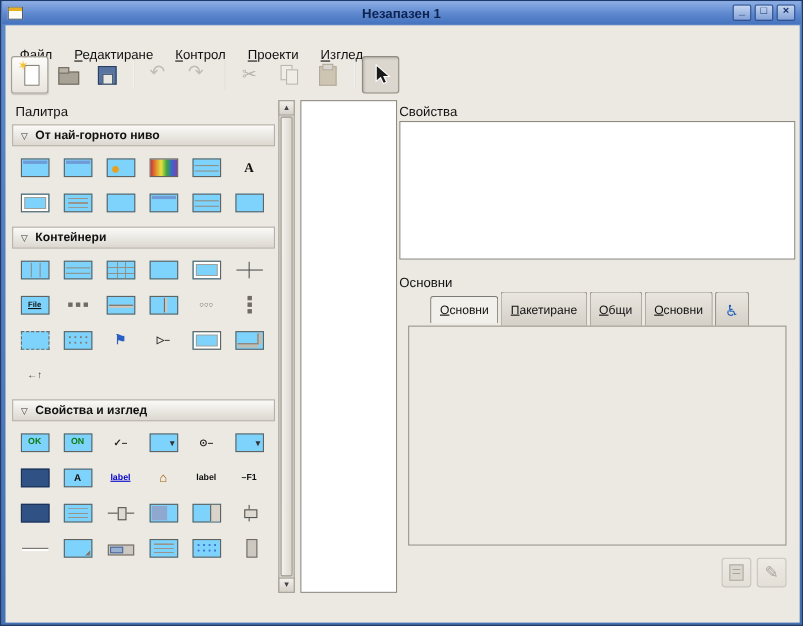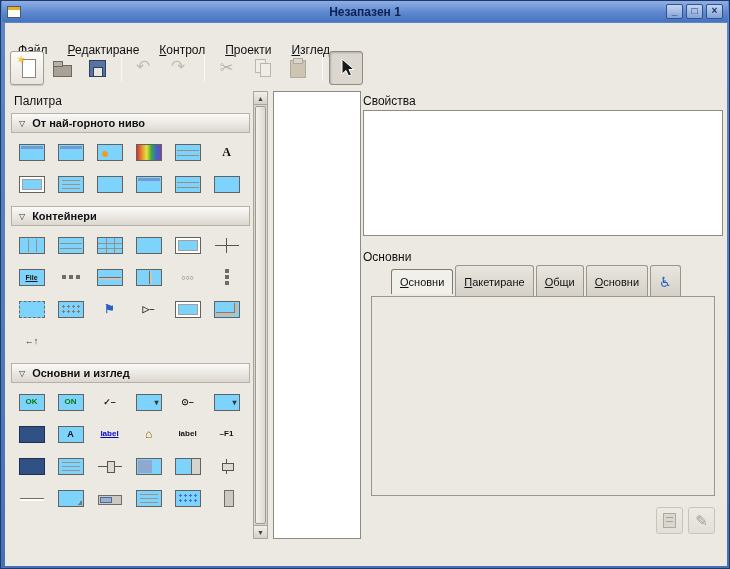--- a/index.html
+++ b/index.html
@@ -284,21 +284,21 @@
             <div class="pi t-scrolled"></div>
           </div>
           <div class="p-cell">
             <div class="pi t-text noframe">
               <span style="color: rgb(51, 51, 51); font-size: 9px;">←↑</span>
             </div>
           </div>
         </div>
         <div class="p-head">
           <span class="p-tri">▽</span>
-          <span>Основни и изглед</span>
+          <span>Свойства и изглед</span>
         </div>
         <div class="p-grid">
           <div class="p-cell">
             <div class="pi t-textf">
               <span style="color: rgb(11, 122, 11); font-size: 8px;">OK</span>
             </div>
           </div>
           <div class="p-cell">
             <div class="pi t-textf">
               <span style="color: rgb(11, 122, 11); font-size: 8px;">ON</span>

